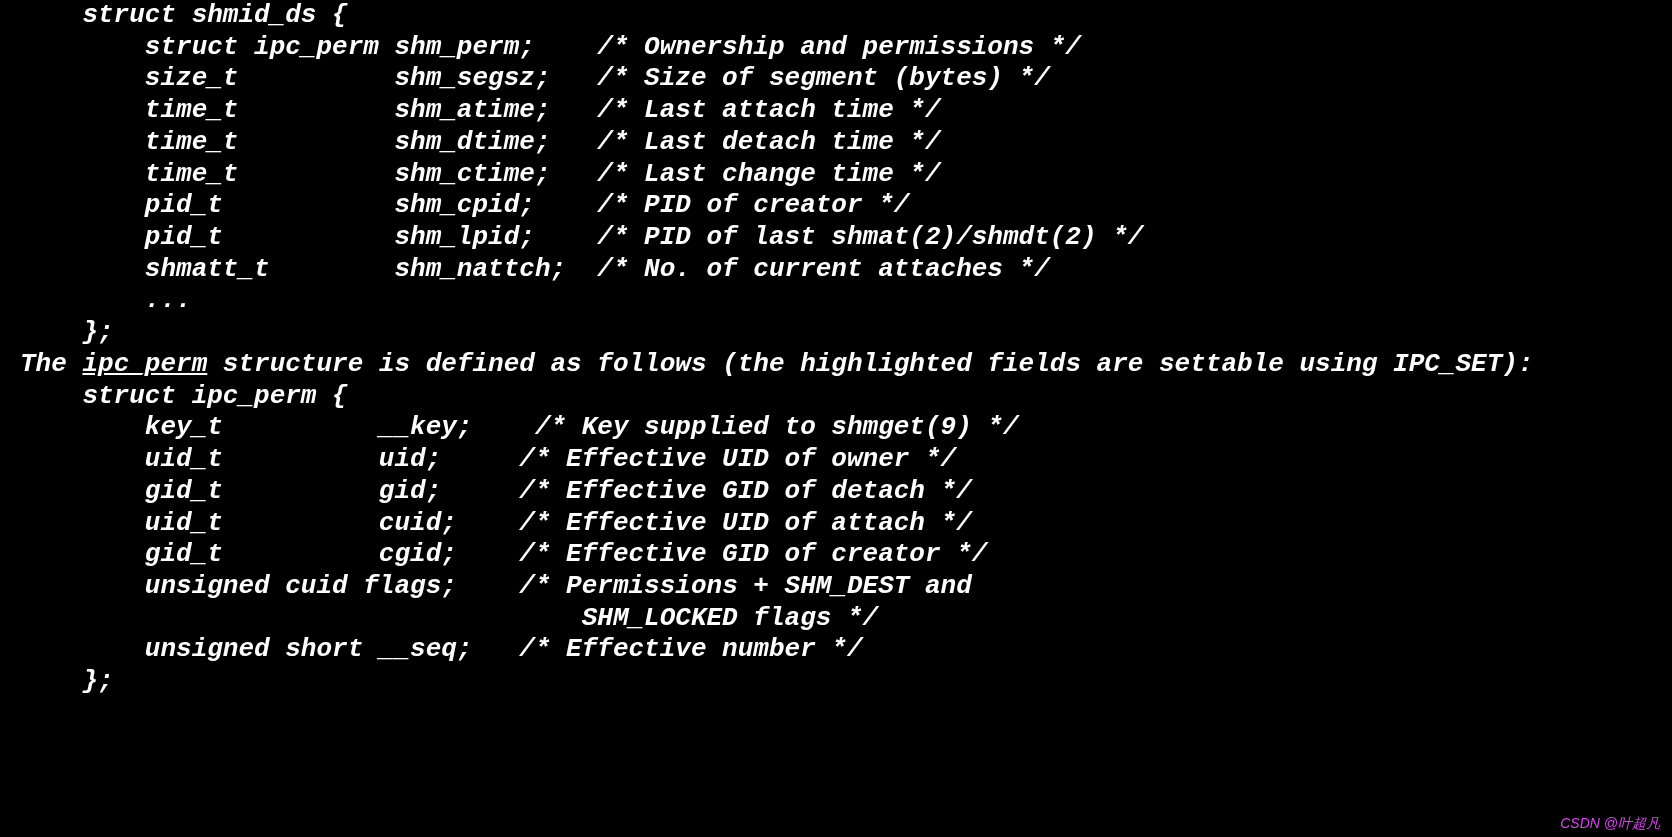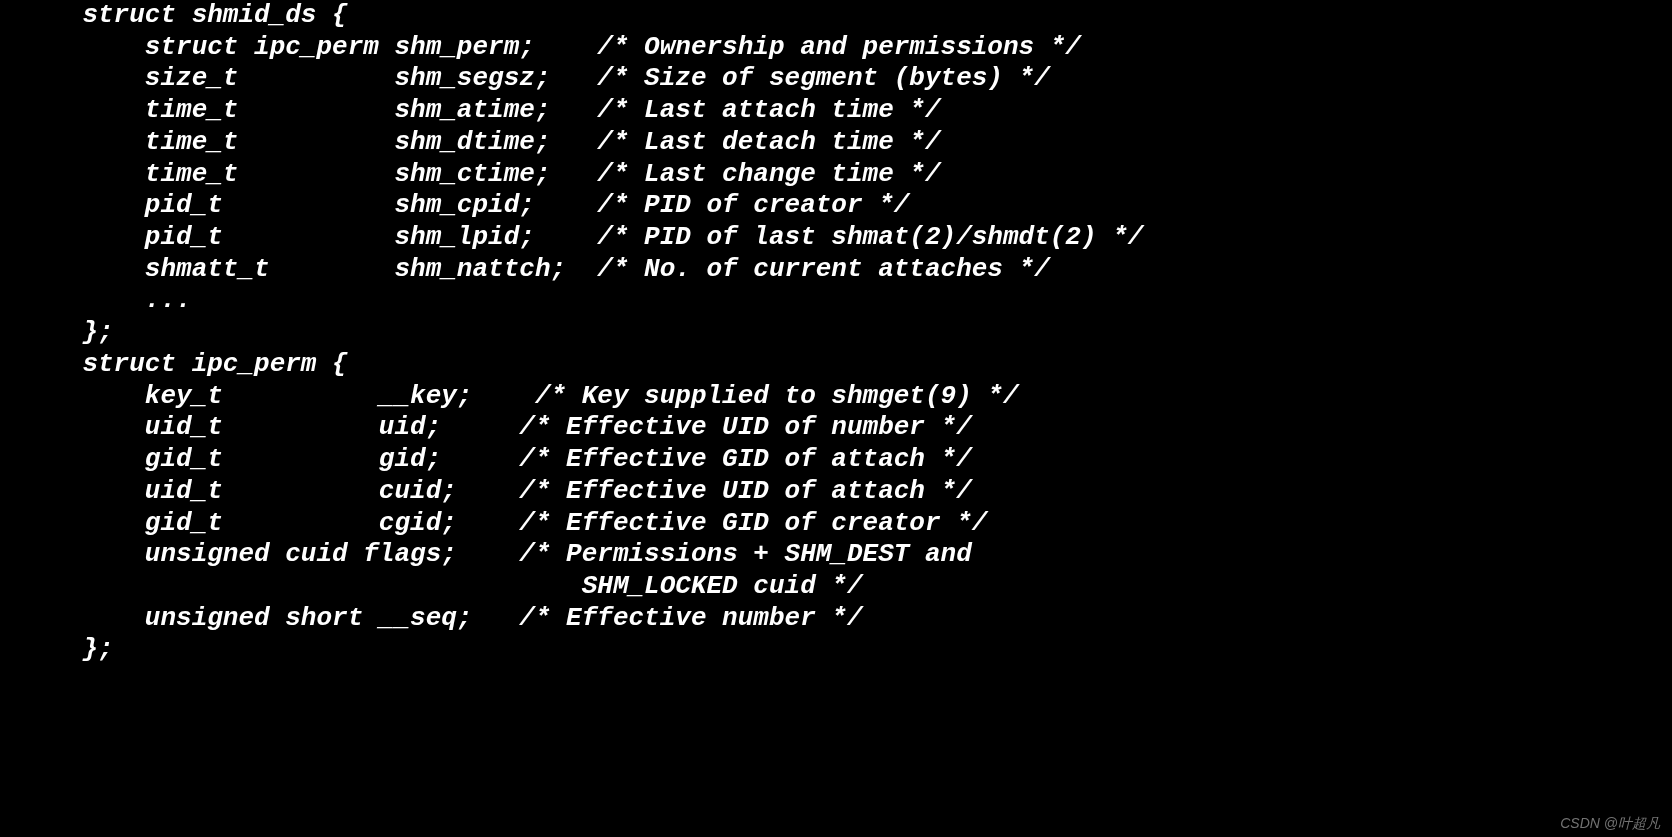--- a/index.html
+++ b/index.html
@@ -31,21 +31,21 @@
     }
     .content {
       padding-left: 20px;
       padding-top: 0;
     }
     .watermark {
       position: absolute;
       bottom: 5px;
       right: 12px;
       font-size: 14px;
-      color: #737373;
+      color: #d946ef;
       font-weight: normal;
       font-family: sans-serif;
     }
     .bold-field {
       font-weight: 900;
     }
   </style>
 </head>
 <body>
 
@@ -54,25 +54,26 @@
 <span>        struct ipc_perm shm_perm;    /* Ownership and permissions */</span>
 <span>        size_t          shm_segsz;   /* Size of segment (bytes) */</span>
 <span>        time_t          shm_atime;   /* Last attach time */</span>
 <span>        time_t          shm_dtime;   /* Last detach time */</span>
 <span>        time_t          shm_ctime;   /* Last change time */</span>
 <span>        pid_t           shm_cpid;    /* PID of creator */</span>
 <span>        pid_t           shm_lpid;    /* PID of last shmat(2)/shmdt(2) */</span>
 <span>        shmatt_t        shm_nattch;  /* No. of current attaches */</span>
 <span>        ...</span>
 <span>    };</span></pre>
+<pre><span>The </span><span class="underline">ipc_perm</span><span> structure is defined as follows (the highlighted fields are settable using </span><span class="bold-field">IPC_SET</span><span>):</span></pre>
 <pre><span>    struct ipc_perm {</span>
 <span>        key_t          __key;    /* Key supplied to shmget(9) */</span>
-<span>        uid_t          </span><span class="bold-field">uid</span><span>;     /* Effective UID of number */</span>
-<span>        gid_t          </span><span class="bold-field">gid</span><span>;     /* Effective GID of attach */</span>
+<span>        uid_t          </span><span class="bold-field">uid</span><span>;     /* Effective UID of owner */</span>
+<span>        gid_t          </span><span class="bold-field">gid</span><span>;     /* Effective GID of detach */</span>
 <span>        uid_t          cuid;    /* Effective UID of attach */</span>
 <span>        gid_t          cgid;    /* Effective GID of creator */</span>
 <span>        unsigned cuid </span><span class="bold-field">flags</span><span>;    /* </span><span class="bold-field">Permissions</span><span> + SHM_DEST and</span>
-<span>                                    SHM_LOCKED cuid */</span>
+<span>                                    SHM_LOCKED flags */</span>
 <span>        unsigned short __seq;   /* Effective number */</span>
 <span>    };</span></pre>
 </div>
 
 <div class="watermark">CSDN @叶超凡</div>
 
 </body></html>

